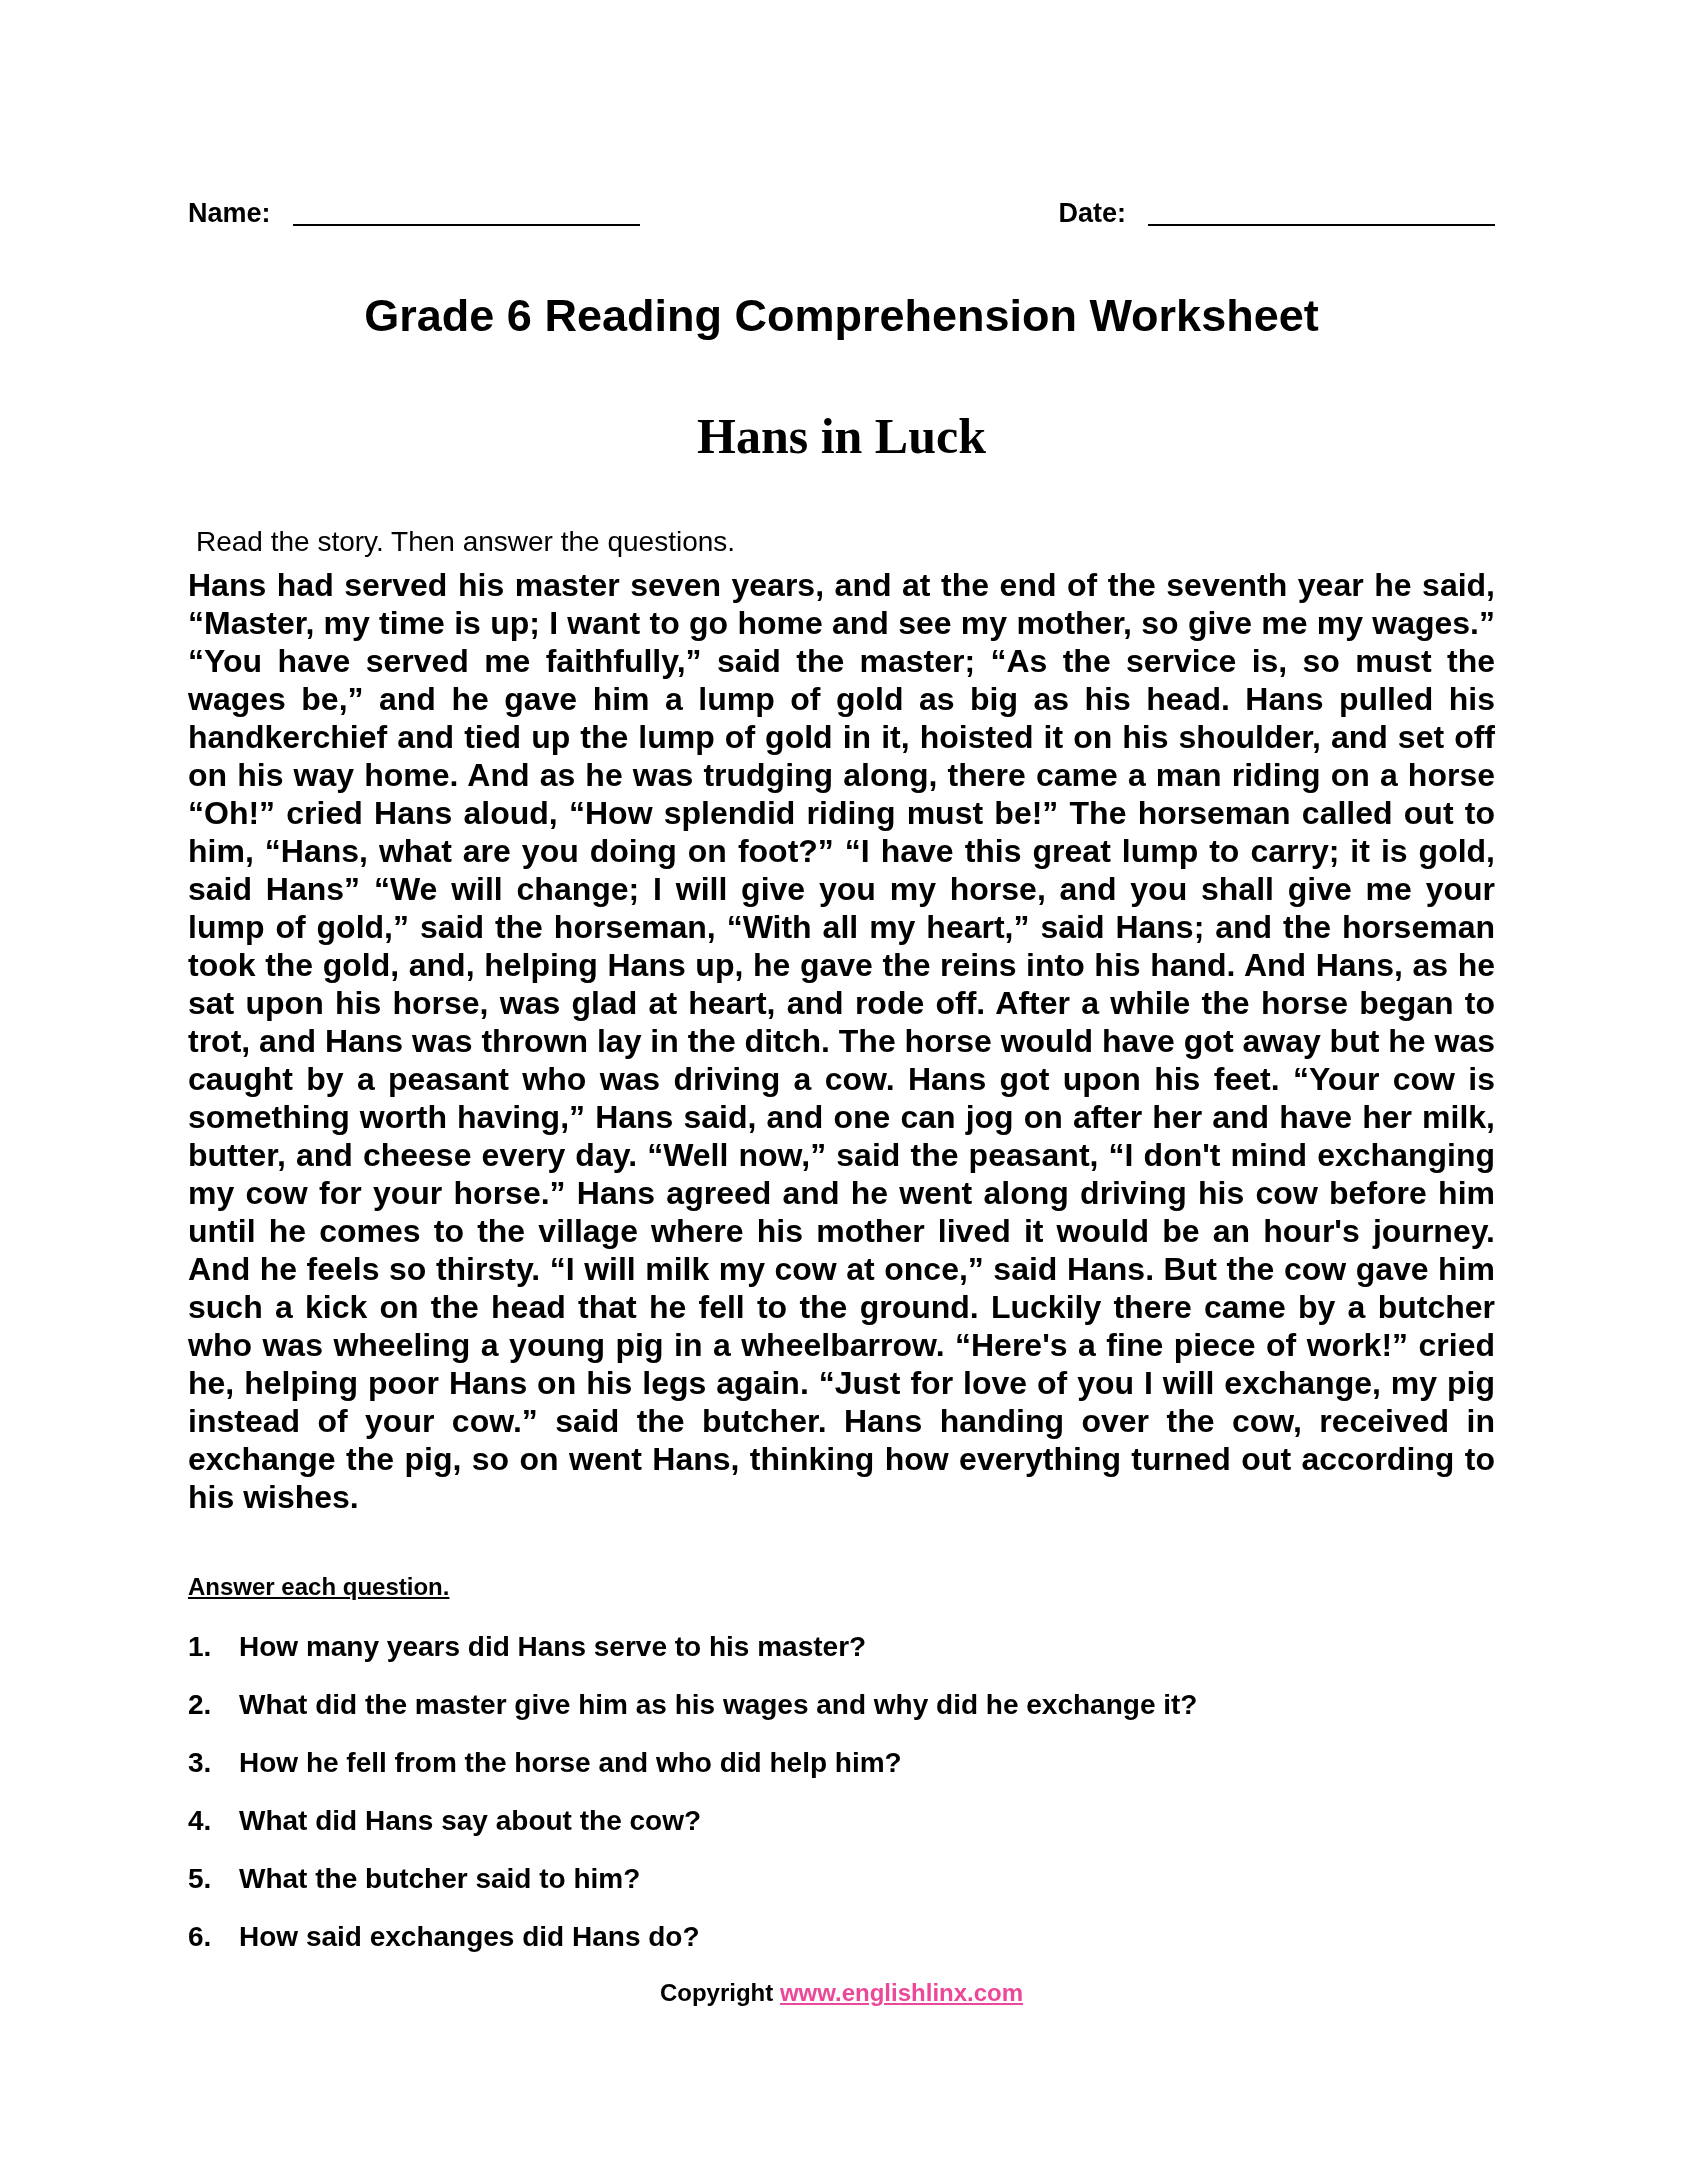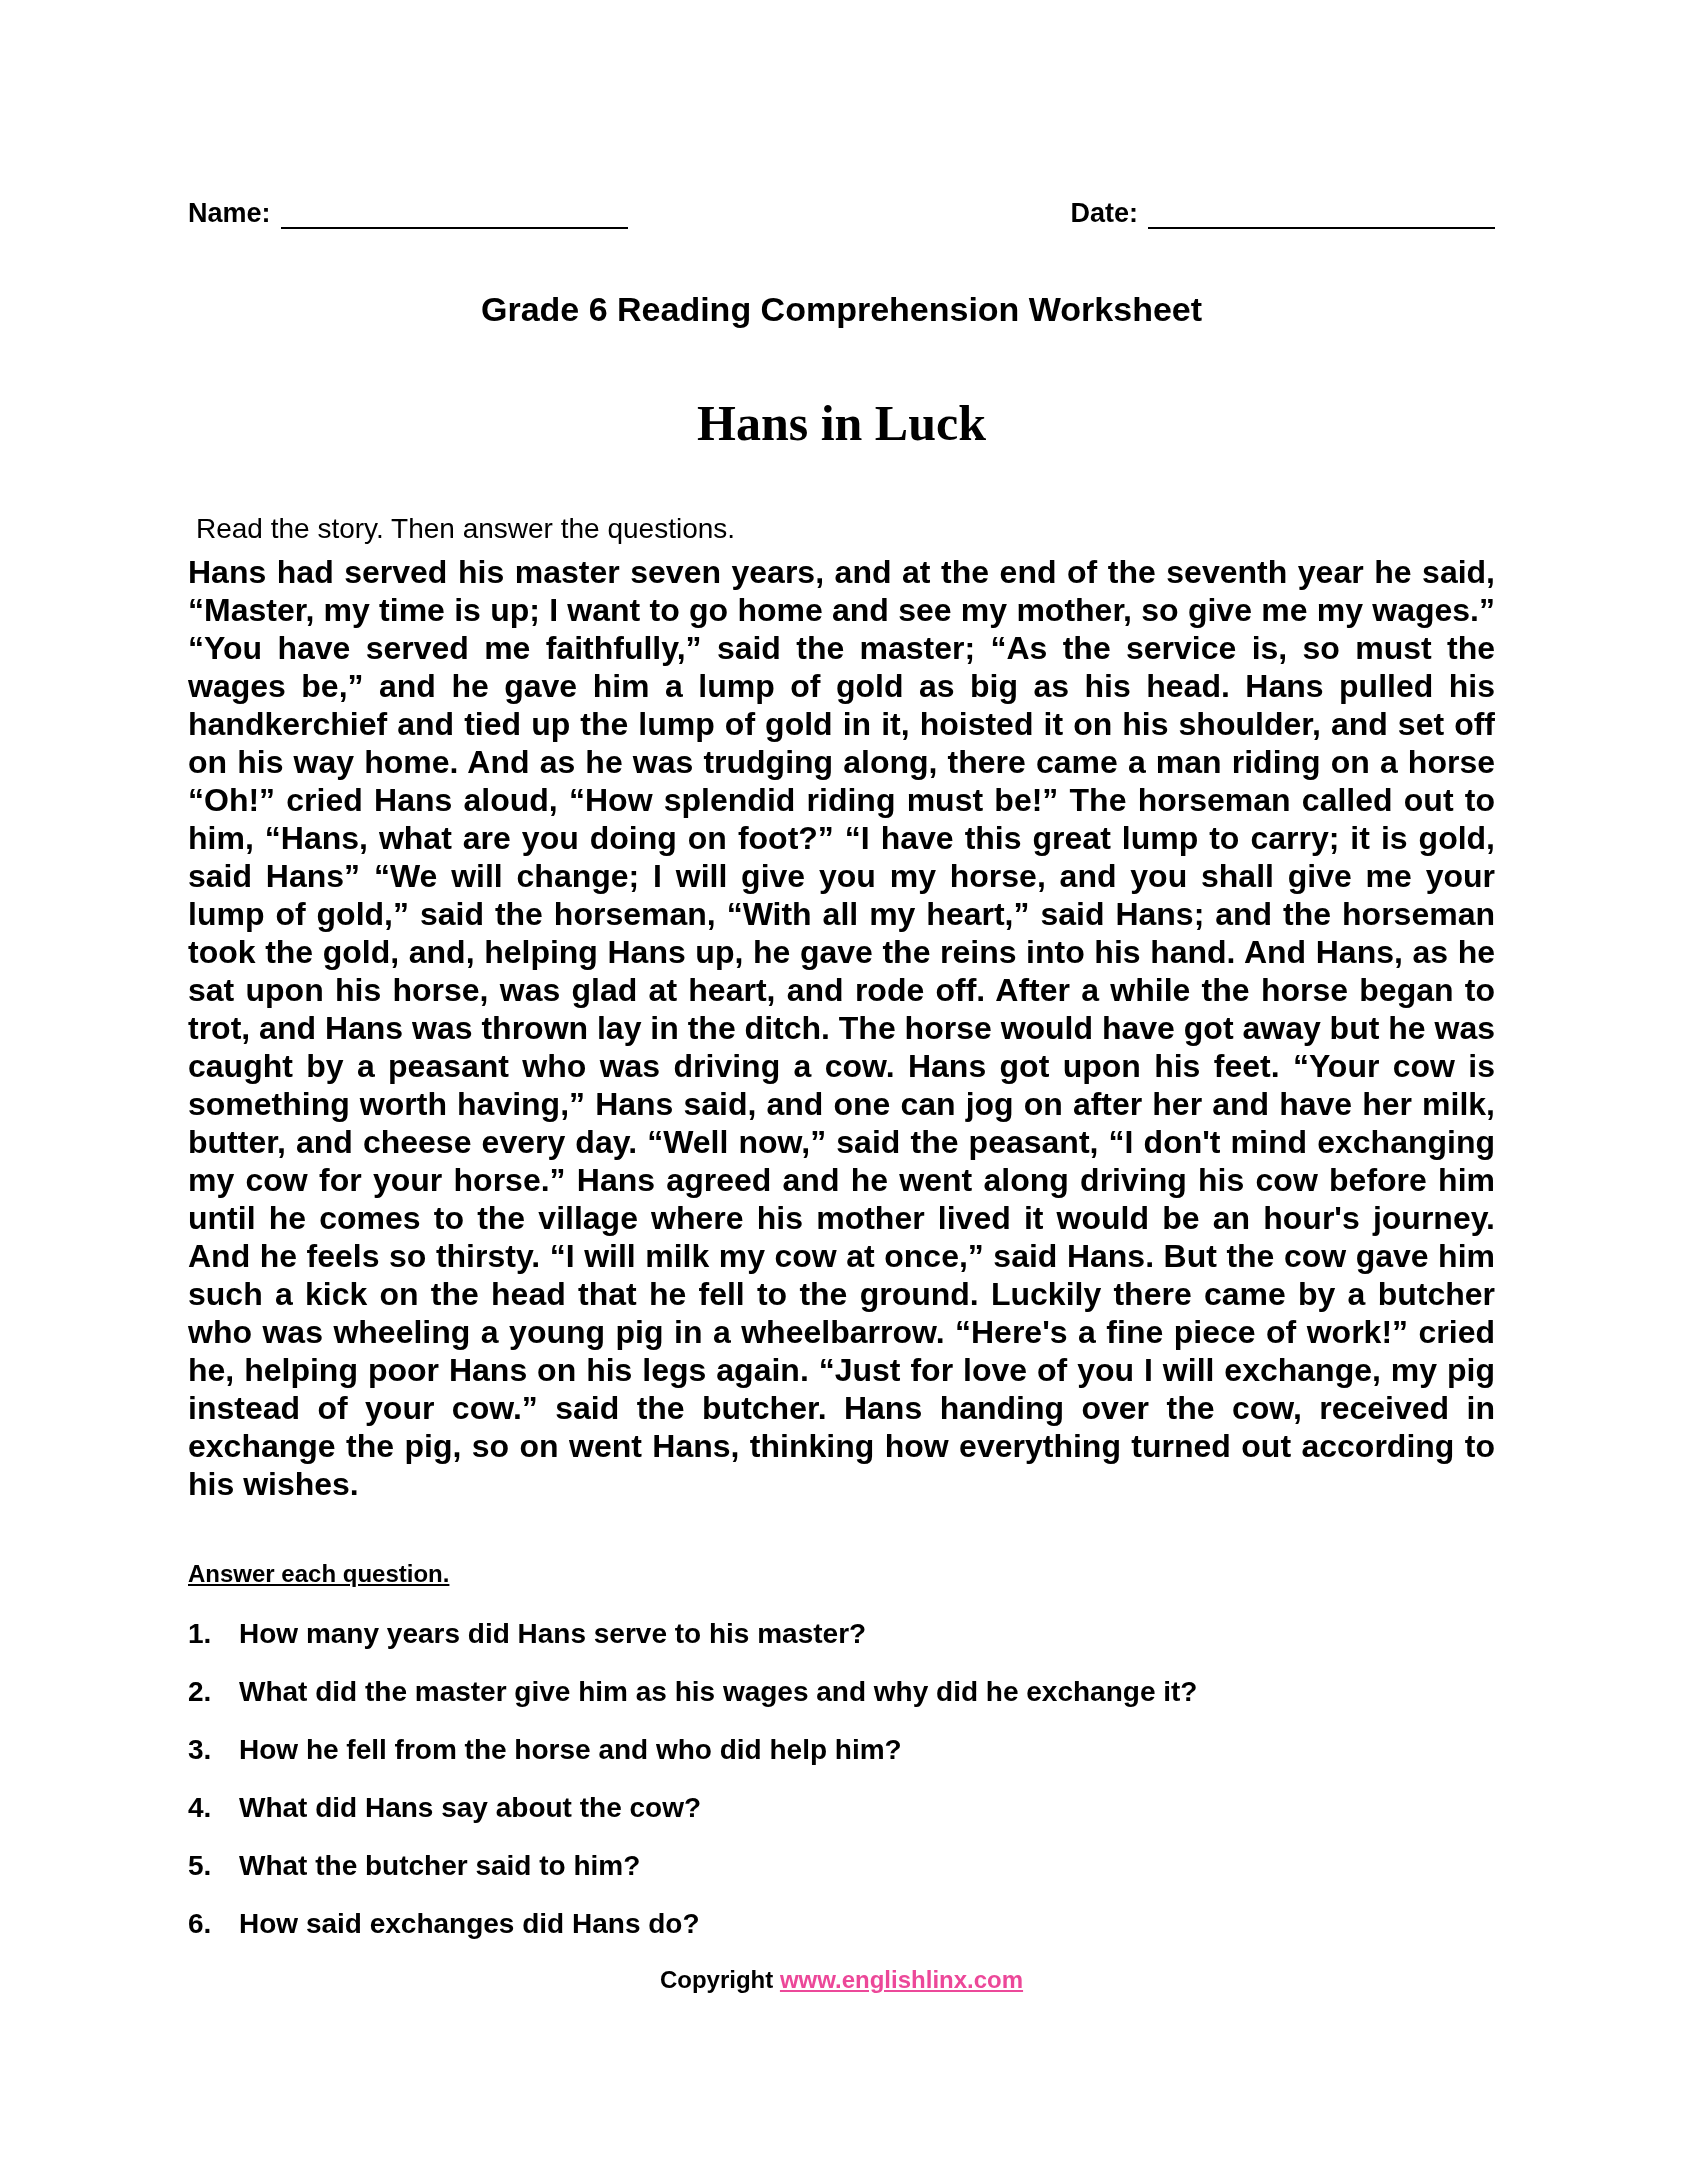--- a/index.html
+++ b/index.html
@@ -23,33 +23,33 @@
   
   .topline {
     display: flex;
     justify-content: space-between;
     align-items: flex-end;
     font-weight: bold;
     font-size: 27px;
   }
   .field {
     display: flex;
-    align-items: flex-end;
+    gap: 12px;
   }
   .blank {
     display: inline-block;
     width: 347px;
     border-bottom: 2px solid #000;
     height: 26px;
     margin-left: 10px;
   }
   
   .worksheet-heading {
     text-align: center;
-    font-size: 34px;
+    font-size: 45px;
     font-weight: bold;
     margin: 61px 0 0 0;
   }
   .story-title {
     text-align: center;
     font-family: "Liberation Serif", serif;
     font-size: 50px;
     font-weight: bold;
     margin: 65px 0 0 0;
   }

